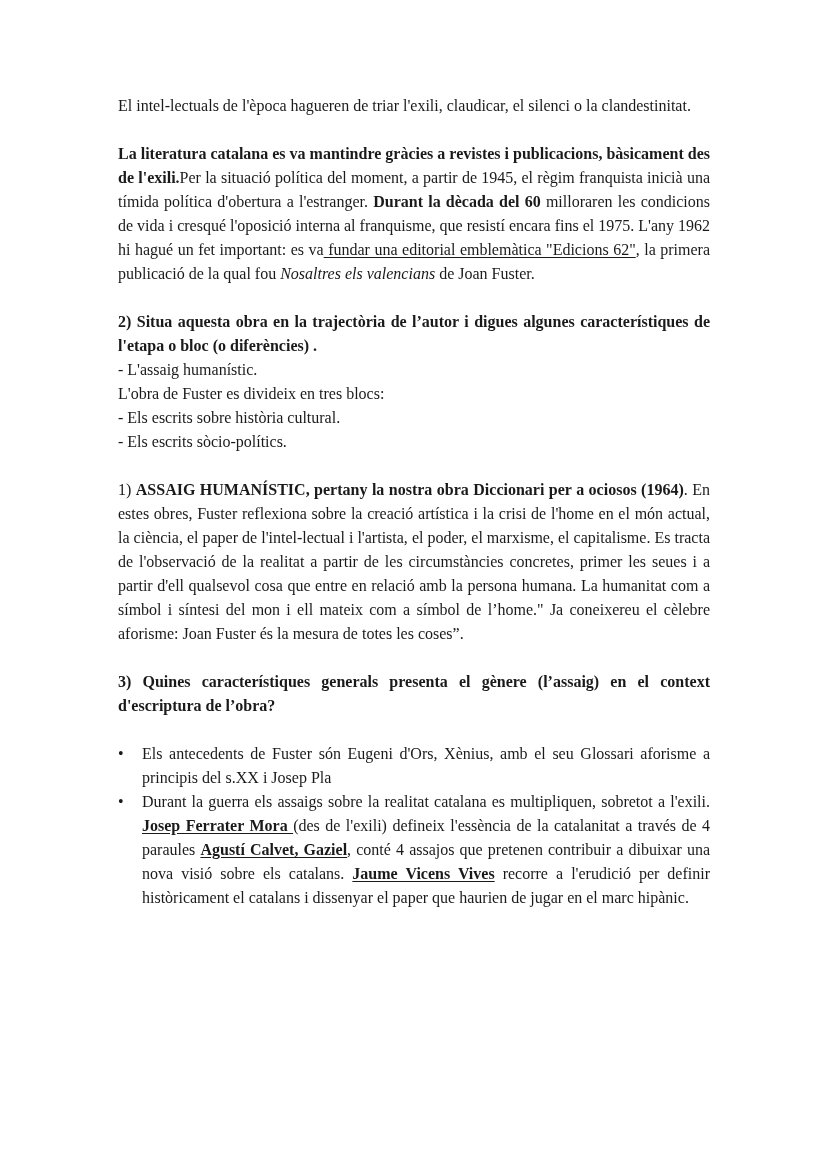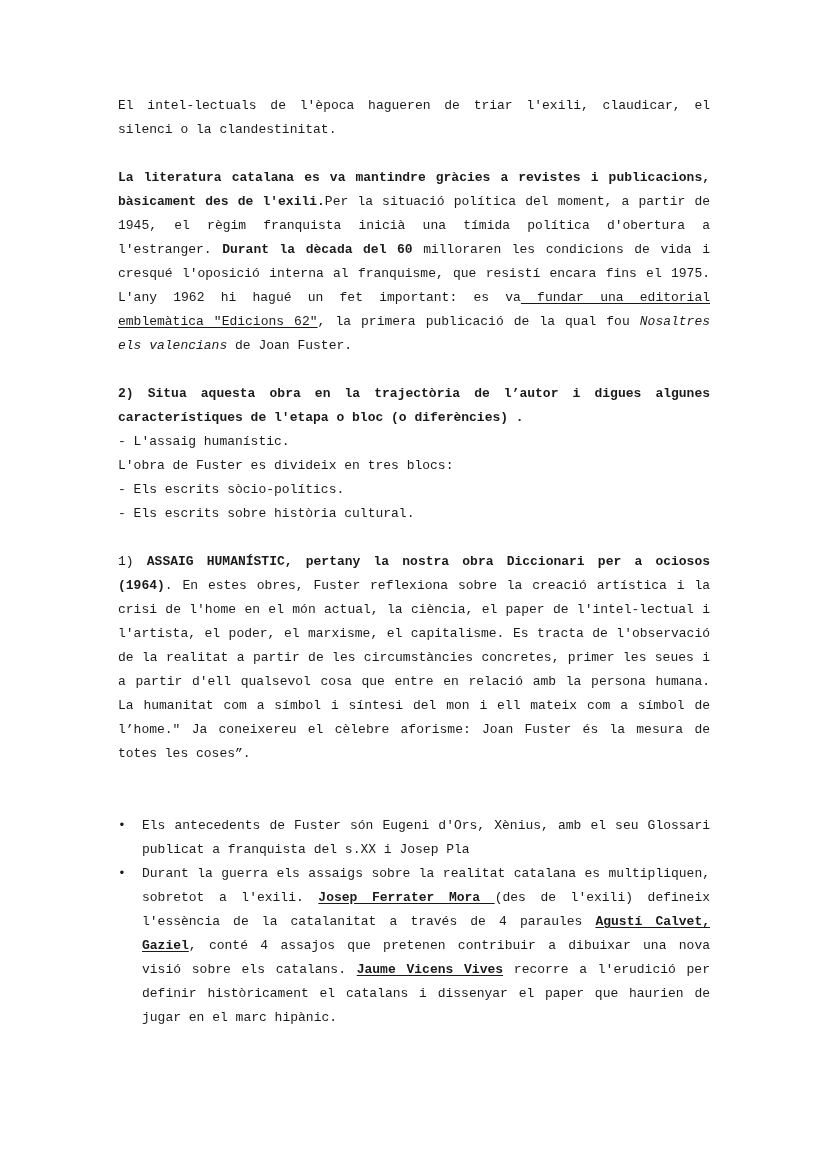--- a/index.html
+++ b/index.html
@@ -1,19 +1,19 @@
 <!DOCTYPE html>
 <html><head>
 <meta charset="utf-8">
 <style>
   html, body { margin: 0; padding: 0; background: #ffffff; }
   body { width: 828px; height: 1171px; position: relative; overflow: hidden; }
   .page {
     position: absolute; left: 118px; top: 94px; width: 592px;
-    font-family: Liberation Mono, monospace; font-size: 13px;
+    font-family: Liberation Serif, serif; font-size: 16px;
     line-height: 24px; color: #1a1a1a; text-align: justify;
   }
   p { margin: 0; }
   .gap { height: 24px; }
   b { font-weight: bold; }
   u { text-decoration: underline; text-underline-offset: 2px; }
   i { font-style: italic; }
   ul.bullets { list-style: none; margin: 0; padding: 0; }
   ul.bullets li { position: relative; padding-left: 24px; }
   ul.bullets li .dot {
@@ -25,26 +25,27 @@
 
 <div class="page">
   <p>El intel-lectuals de l'època hagueren de triar l'exili, claudicar, el silenci o la clandestinitat.</p>
   <div class="gap"></div>
   <p><b>La literatura catalana es va mantindre gràcies a revistes i publicacions, bàsicament des de l'exili.</b><span>Per la situació política del moment, a partir de 1945, el règim franquista inicià una tímida política d'obertura a l'estranger. </span><b>Durant la dècada del 60</b><span> milloraren les condicions de vida i cresqué l'oposició interna al franquisme, que resistí encara fins el 1975. L'any 1962 hi hagué un fet important: es va</span><u> fundar una editorial emblemàtica "Edicions 62"</u><span>, la primera publicació de la qual fou </span><i>Nosaltres els valencians</i><span> de Joan Fuster.</span></p>
   <div class="gap"></div>
 
   <p><b>2) Situa aquesta obra en la trajectòria de l’autor i digues algunes característiques de l'etapa o bloc (o diferències) .</b></p>
   <p>- L'assaig humanístic.</p>
   <p>L'obra de Fuster es divideix en tres blocs:</p>
+  <p>-  Els escrits sobre història cultural.</p>
   <p>- Els escrits sòcio-polítics.</p>
-  <p>-  Els escrits sobre història cultural.</p>
   <div class="gap"></div>
 
   <p><span>1) </span><b>ASSAIG HUMANÍSTIC, pertany la nostra obra Diccionari per a ociosos (1964)</b><span>. En estes obres, Fuster reflexiona sobre la creació artística i la crisi de l'home en el món actual, la ciència, el paper de l'intel-lectual i l'artista, el poder, el marxisme, el capitalisme. Es tracta de l'observació de la realitat a partir de les circumstàncies concretes, primer les seues i a partir d'ell qualsevol cosa que entre en relació amb la persona humana. La humanitat com a símbol i síntesi del mon i ell mateix com a símbol de l’home." Ja coneixereu el cèlebre aforisme: Joan Fuster és la mesura de totes les coses”.</span></p>
   <div class="gap"></div>
 
+  <p><b>3) Quines característiques generals presenta el gènere (l’assaig) en el context d'escriptura de l’obra?</b></p>
   <div class="gap"></div>
 
   <ul class="bullets">
-    <li><span class="dot">•</span><span>Els antecedents de Fuster són Eugeni d'Ors, Xènius, amb el seu Glossari publicat a franquista del s.XX i Josep Pla</span></li>
+    <li><span class="dot">•</span><span>Els antecedents de Fuster són Eugeni d'Ors, Xènius, amb el seu Glossari aforisme a principis del s.XX i Josep Pla</span></li>
     <li><span class="dot">•</span><span>Durant la guerra els assaigs sobre la realitat catalana es multipliquen, sobretot a l'exili. </span><b><u>Josep Ferrater Mora </u></b><span>(des de l'exili) defineix l'essència de la catalanitat a través de 4 paraules </span><b><u>Agustí Calvet, Gaziel</u></b><span>, conté 4 assajos que pretenen contribuir a dibuixar una nova visió sobre els catalans. </span><b><u>Jaume Vicens Vives</u></b><span> recorre a l'erudició per definir històricament el catalans i dissenyar el paper que haurien de jugar en el marc hipànic.</span></li>
   </ul>
 </div>
 
 </body></html>

